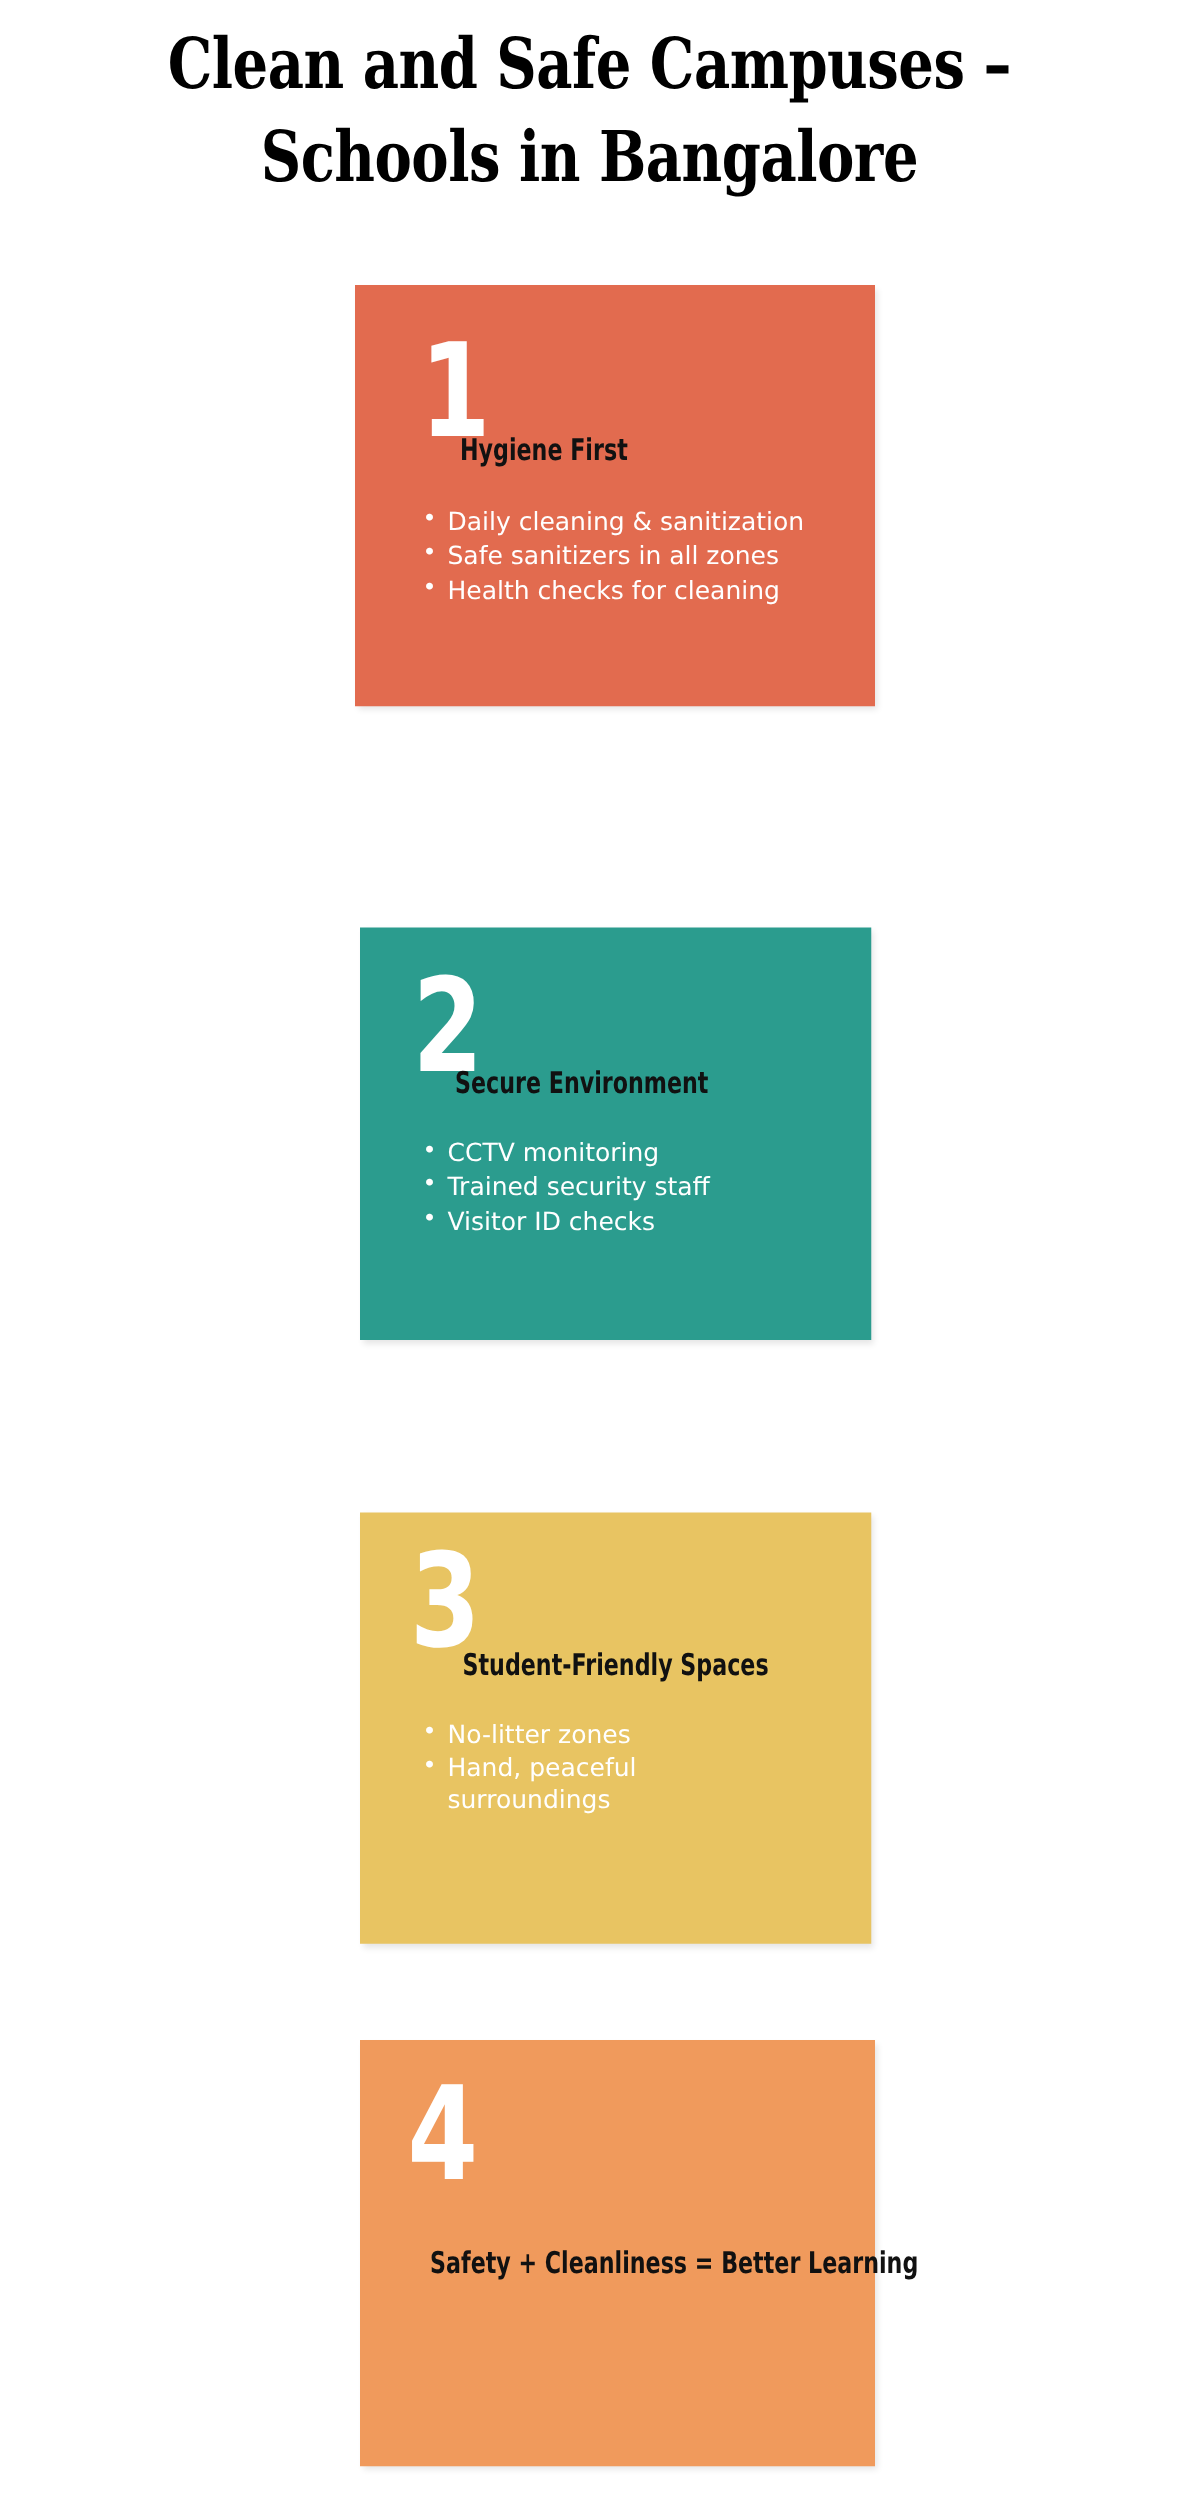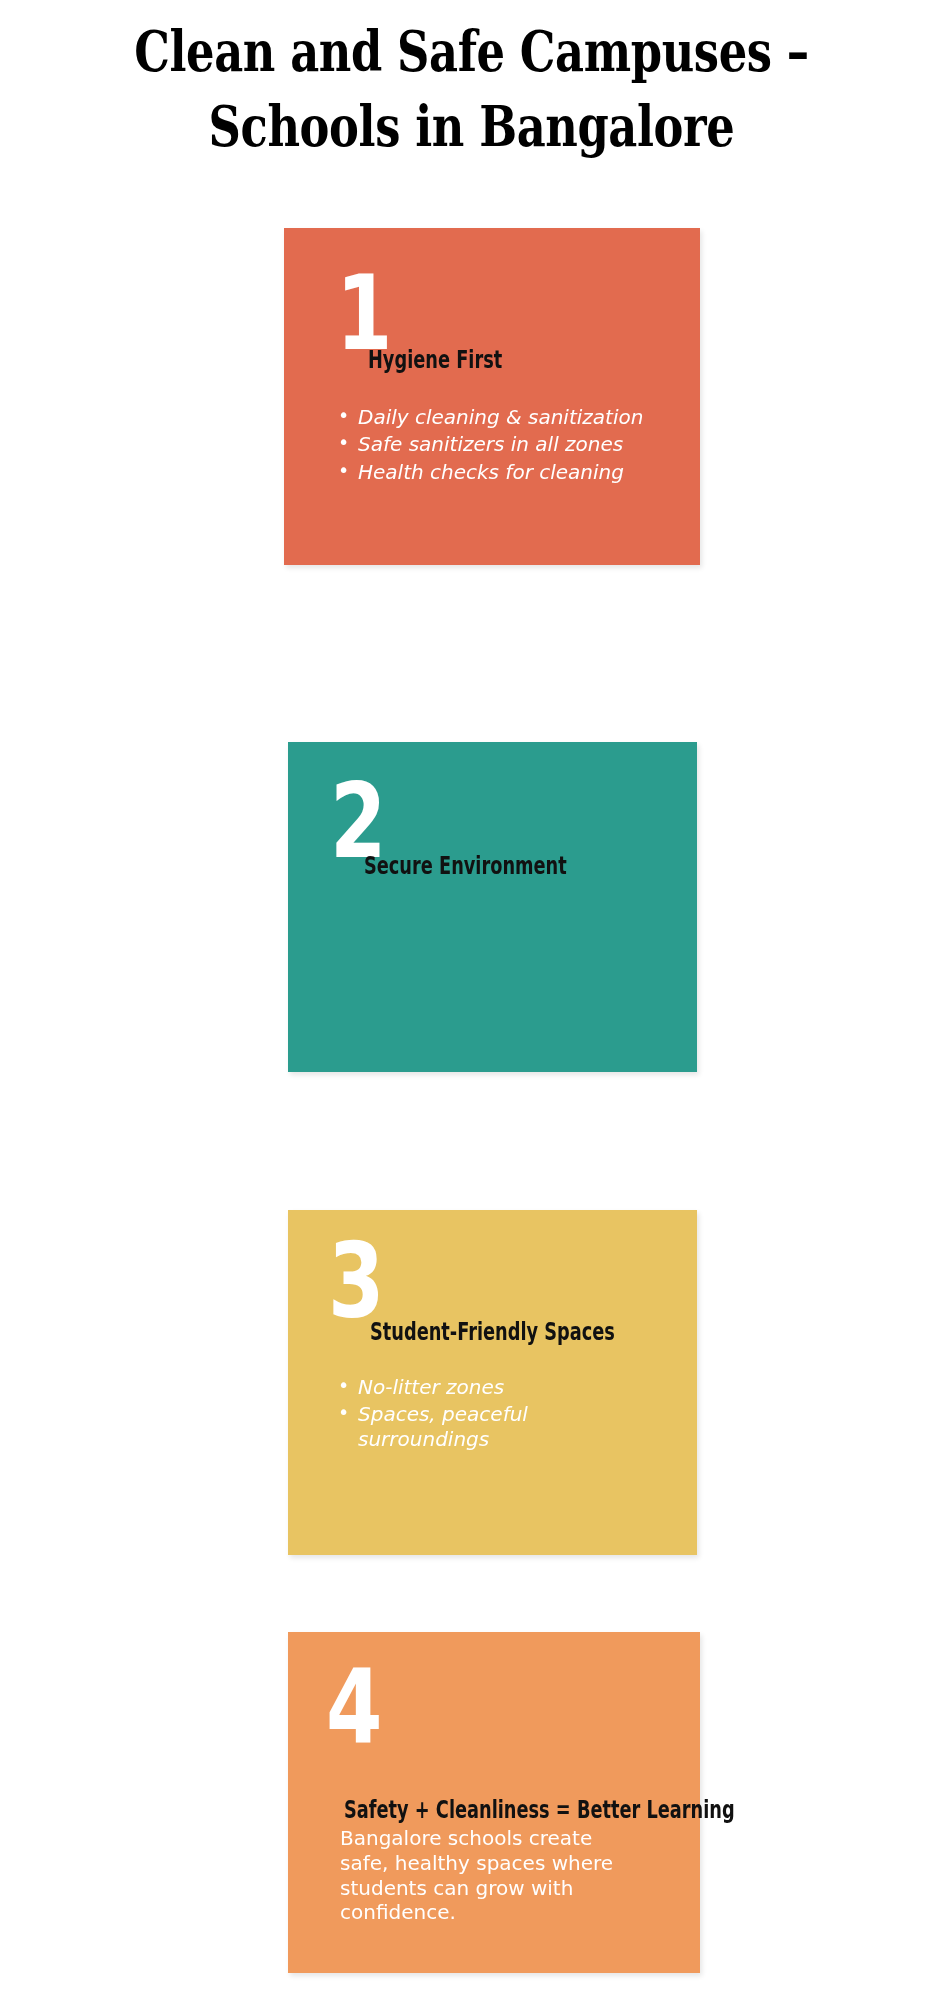--- a/index.html
+++ b/index.html
@@ -60,21 +60,20 @@
     white-space:nowrap;
     transform:scaleX(0.74);
     transform-origin:0 50%;
   }
 
   .card-body {
     position:absolute;
     color:#ffffff;
     font-size:20px;
     line-height:1.22;
-    font-style:italic;
   }
 
   .card-body ul { list-style:none; }
 
   .card-body li {
     position:relative;
     padding-left:22px;
     margin-bottom:3px;
   }
 
@@ -133,30 +132,36 @@
       <li> Daily cleaning &amp; sanitization</li>
       <li>Safe sanitizers in all zones</li>
       <li>Health checks for cleaning</li>
     </ul>
   </div>
 </section>
 
 <section class="card" id="card-2" style="background: rgb(43, 156, 142);">
   <div class="card-num" style="color: rgb(255, 255, 255);">2</div>
   <div class="card-head" style="color: rgb(17, 17, 17);">Secure Environment</div>
+  <div class="card-body" style="color: rgb(255, 255, 255);">
+    <ul>
+      <li> CCTV monitoring</li>
+      <li>Trained security staff</li>
+      <li>Visitor ID checks</li>
+    </ul>
+  </div>
 </section>
 
 <section class="card" id="card-3" style="background: rgb(232, 196, 98);">
   <div class="card-num" style="color: rgb(255, 255, 255);">3</div>
   <div class="card-head" style="color: rgb(17, 17, 17);">Student-Friendly Spaces</div>
   <div class="card-body" style="color: rgb(255, 255, 255);">
     <ul>
       <li>No-litter zones</li>
-      <li>Spaces, peaceful surroundings</li>
+      <li>Hand, peaceful surroundings</li>
     </ul>
   </div>
 </section>
 
 <section class="card" id="card-4" style="background: rgb(240, 154, 92);">
   <div class="card-num" style="color: rgb(255, 255, 255);">4</div>
   <div class="card-head" style="color: rgb(17, 17, 17);">Safety + Cleanliness = Better Learning</div>
-  <div class="card-para" style="color: rgb(255, 255, 255);"> Bangalore schools create safe, healthy spaces where students can grow with confidence.</div>
 </section>
 
 </body></html>

